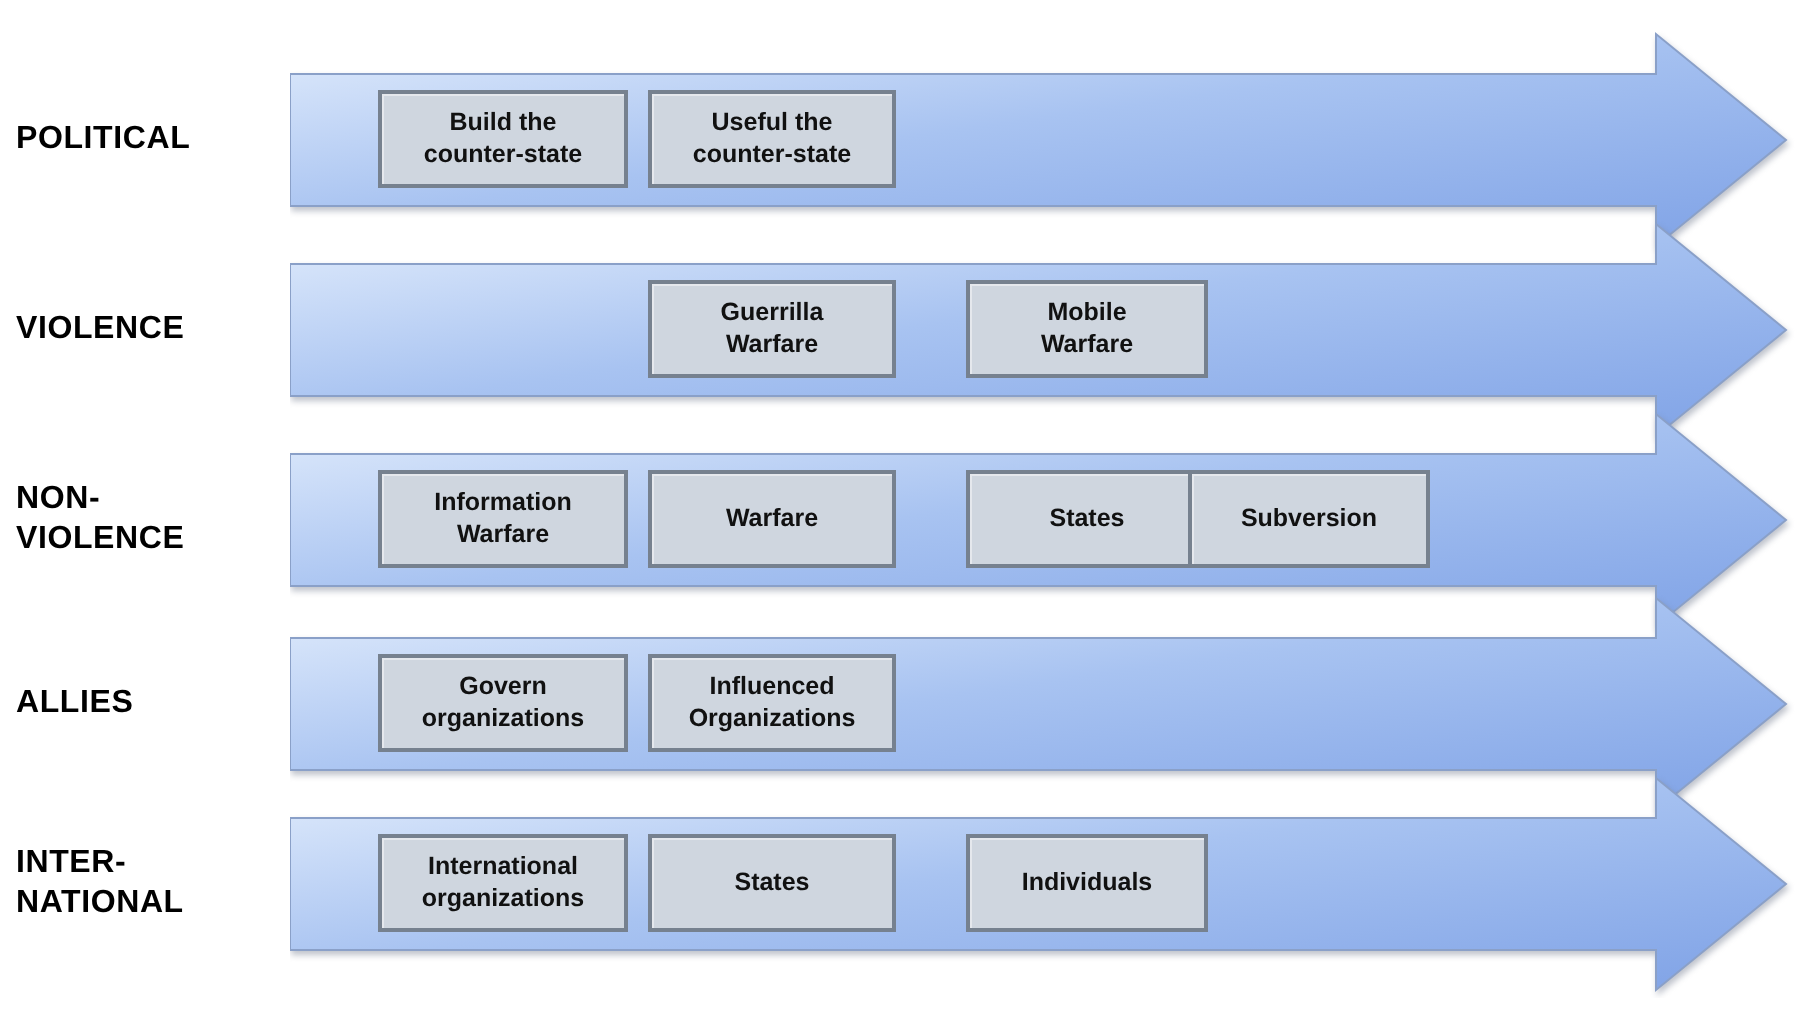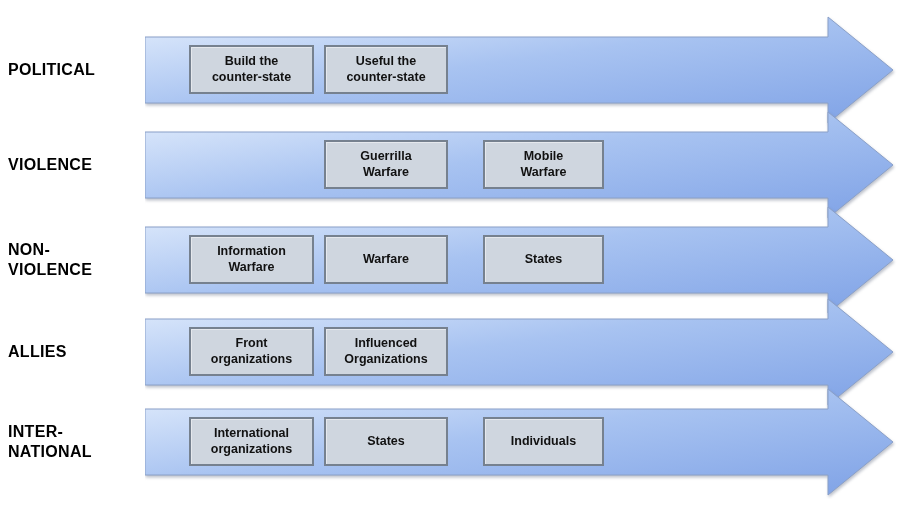--- a/index.html
+++ b/index.html
@@ -75,33 +75,34 @@
       </linearGradient>
     </defs>
     <polygon points="0,24 683,24 683,4 748,57 683,110 683,90 0,90" fill="url(#g2)" stroke="#8aa0c8" stroke-width="1"></polygon>
   </svg>
   <div class="row-label r2">NON-
 VIOLENCE</div>
   <div class="box r2 c0">Information
 Warfare</div>
   <div class="box r2 c1">Warfare</div>
   <div class="box r2 c2">States</div>
+  <div class="box r2 c3">Subversion</div>
 
   <svg class="arrow r3" width="755" height="114" viewBox="0 0 755 114">
     <defs>
       <linearGradient id="g3" x1="0" y1="0" x2="1" y2="1">
         <stop offset="0" stop-color="#e1ecfc"></stop>
         <stop offset="0.45" stop-color="#a8c3f1"></stop>
         <stop offset="1" stop-color="#7fa2e6"></stop>
       </linearGradient>
     </defs>
     <polygon points="0,24 683,24 683,4 748,57 683,110 683,90 0,90" fill="url(#g3)" stroke="#8aa0c8" stroke-width="1"></polygon>
   </svg>
   <div class="row-label r3">ALLIES</div>
-  <div class="box r3 c0">Front
+  <div class="box r3 c0">Govern
 organizations</div>
   <div class="box r3 c1">Influenced
 Organizations</div>
 
   <svg class="arrow r4" width="755" height="114" viewBox="0 0 755 114">
     <defs>
       <linearGradient id="g4" x1="0" y1="0" x2="1" y2="1">
         <stop offset="0" stop-color="#e1ecfc"></stop>
         <stop offset="0.45" stop-color="#a8c3f1"></stop>
         <stop offset="1" stop-color="#7fa2e6"></stop>

